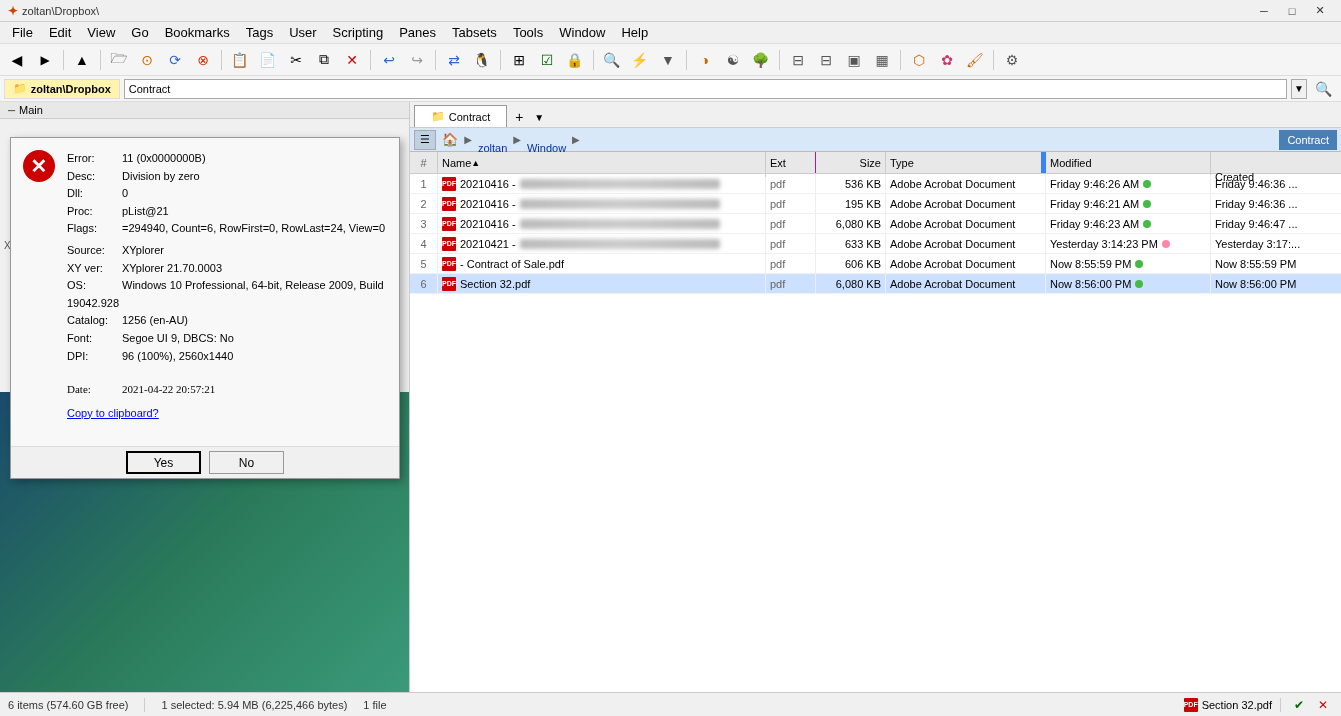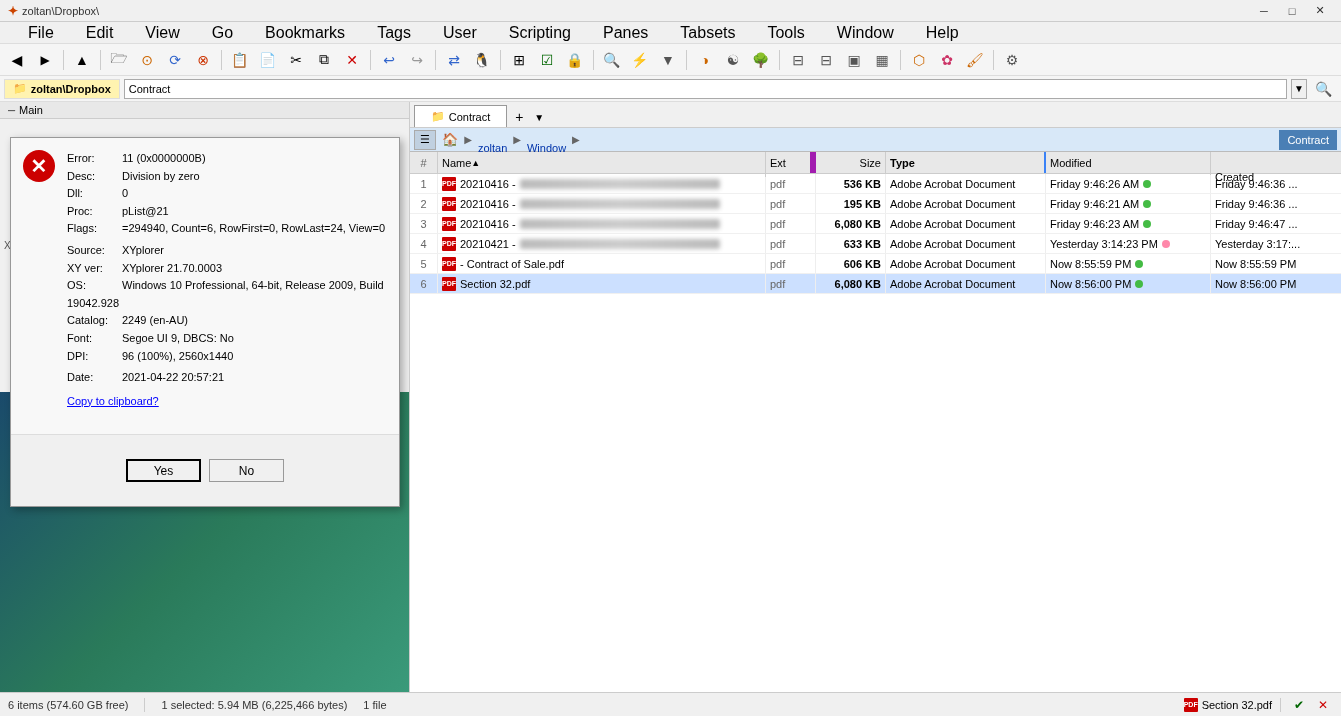--- a/index.html
+++ b/index.html
@@ -6,21 +6,21 @@
     body { font-family: 'Segoe UI', Arial, sans-serif; font-size: 12px; background: #1a3a5c; width: 1341px; height: 716px; overflow: hidden; position: relative; }
 
     
     .title-bar { background: #f0f0f0; height: 22px; display: flex; align-items: center; padding: 0 8px; justify-content: space-between; border-bottom: 1px solid #ccc; }
     .title-bar-left { display: flex; align-items: center; gap: 4px; font-size: 11px; color: #333; }
     .title-bar-right { display: flex; gap: 2px; }
     .title-bar-btn { width: 26px; height: 18px; background: transparent; border: none; cursor: pointer; font-size: 11px; color: #333; display: flex; align-items: center; justify-content: center; }
 
     
     .menu-bar { background: #f0f0f0; height: 22px; display: flex; align-items: center; padding: 0 4px; border-bottom: 1px solid #ddd; }
-    .menu-item { padding: 2px 8px; font-size: 16px; color: #000; cursor: pointer; margin-left: 16px; }
+    .menu-item { padding: 2px 8px; font-size: 13px; color: #000; cursor: pointer; }
 
     
     .toolbar { background: #f5f5f5; height: 32px; display: flex; align-items: center; padding: 0 4px; border-bottom: 1px solid #ddd; gap: 2px; }
     .tb-btn { width: 26px; height: 26px; background: transparent; border: 1px solid transparent; cursor: pointer; display: flex; align-items: center; justify-content: center; font-size: 14px; border-radius: 2px; }
     .tb-sep { width: 1px; height: 20px; background: #ccc; margin: 0 3px; }
 
     
     .addr-bar { background: #f5f5f5; height: 26px; display: flex; align-items: center; padding: 0 4px; border-bottom: 1px solid #ddd; gap: 4px; }
     .addr-input { flex: 1; height: 20px; border: 1px solid #aaa; background: white; font-size: 11px; padding: 0 4px; }
     .addr-label { background: #fff3b0; border: 1px solid #ddd; padding: 1px 8px; font-size: 11px; font-weight: bold; height: 20px; display: flex; align-items: center; }
@@ -37,21 +37,21 @@
     .bg-image { width: 100%; height: 300px; background: linear-gradient(135deg, #1a4a6b 0%, #2a7a5a 50%, #3a9a7a 100%); position: absolute; bottom: 0; left: 0; }
 
     
     .error-dialog { position: absolute; top: 30px; left: 10px; width: 390px; background: #f8f8f8; border: 1px solid #999; box-shadow: 3px 3px 8px rgba(0,0,0,0.3); z-index: 100; }
     .dialog-content { padding: 12px; }
     .error-row { display: flex; align-items: flex-start; gap: 12px; margin-bottom: 12px; }
     .error-icon { width: 32px; height: 32px; min-width: 32px; background: #cc0000; border-radius: 50%; display: flex; align-items: center; justify-content: center; color: white; font-size: 20px; font-weight: bold; }
     .error-text { font-size: 11px; line-height: 1.6; color: #000; }
     .error-text .label { display: inline-block; width: 55px; color: #000; }
     .copy-link { color: blue; text-decoration: underline; cursor: pointer; font-size: 11px; margin-top: 4px; display: block; }
-    .dialog-buttons { display: flex; justify-content: center; gap: 8px; padding: 24px; border-top: 1px solid #ddd; background: #f0f0f0; }
+    .dialog-buttons { display: flex; justify-content: center; gap: 8px; padding: 4px; border-top: 1px solid #ddd; background: #f0f0f0; }
     .dialog-btn { width: 75px; height: 23px; border: 1px solid #999; background: #f0f0f0; cursor: pointer; font-size: 12px; display: flex; align-items: center; justify-content: center; }
     .dialog-btn.default { border: 2px solid #000; }
     .section-header { display: flex; align-items: center; gap: 4px; font-size: 11px; font-weight: bold; padding: 2px 0; cursor: pointer; }
     .open-with-item { display: flex; align-items: center; gap: 6px; padding: 2px 16px; font-size: 11px; cursor: pointer; }
 
     
     .right-panel { flex: 1; background: white; display: flex; flex-direction: column; }
 
     
     .tab-bar { background: #f0f0f0; height: 26px; display: flex; align-items: flex-end; padding: 0 4px; border-bottom: 1px solid #ccc; gap: 2px; }
@@ -66,32 +66,32 @@
     .bc-item { display: flex; align-items: center; gap: 2px; font-size: 11px; color: #0033aa; cursor: pointer; padding: 0 4px; margin-top: 16px; }
     .bc-arrow { color: #666; font-size: 10px; }
     .bc-current { font-size: 11px; color: #0033aa; padding: 0 4px; }
     .bc-right { margin-left: auto; background: #4a7fb5; color: white; padding: 0 8px; font-size: 11px; height: 20px; display: flex; align-items: center; }
 
     
     .file-list { flex: 1; overflow-y: auto; }
     .col-headers { display: flex; align-items: center; background: #e8e8e8; height: 22px; border-bottom: 1px solid #ccc; padding: 0; font-size: 11px; position: sticky; top: 0; }
     .col-num { width: 28px; padding: 0 4px; border-right: 1px solid #ccc; height: 100%; display: flex; align-items: center; justify-content: center; color: #666; }
     .col-name { flex: 1; padding: 14px 4px; border-right: 1px solid #ccc; height: 100%; display: flex; align-items: center; cursor: pointer; }
-    .col-ext { width: 50px; padding: 0 4px; border-right: 6px solid #a21caf; height: 100%; display: flex; align-items: center; cursor: pointer; }
+    .col-ext { width: 50px; padding: 0 4px; border-right: 1px solid #a21caf; height: 100%; display: flex; align-items: center; cursor: pointer; }
     .col-size { width: 70px; padding: 0 4px; border-right: 1px solid #ccc; height: 100%; display: flex; align-items: center; justify-content: flex-end; cursor: pointer; }
-    .col-type { width: 160px; padding: 0 4px; border-right: 2px solid #3b82f6; height: 100%; display: flex; align-items: center; cursor: pointer; font-weight: bold; }
+    .col-type { width: 160px; padding: 0 4px; border-right: 5px solid #3b82f6; height: 100%; display: flex; align-items: center; cursor: pointer; }
     .col-modified { width: 165px; padding: 12px 4px; border-right: 1px solid #ccc; height: 100%; display: flex; align-items: center; cursor: pointer; }
     .col-created { width: 130px; padding: 0 4px; height: 100%; display: flex; align-items: center; cursor: pointer; margin-top: 28px; }
 
     .file-row { display: flex; align-items: center; height: 20px; border-bottom: 1px solid #f0f0f0; font-size: 11px; }
     .file-row.selected { background: #cce0ff; }
     .row-num { width: 28px; padding: 0 4px; text-align: center; color: #666; border-right: 1px solid #eee; height: 100%; display: flex; align-items: center; justify-content: center; }
     .row-name { flex: 1; padding: 0 4px; border-right: 1px solid #eee; height: 100%; display: flex; align-items: center; gap: 4px; overflow: hidden; white-space: nowrap; }
     .row-ext { width: 50px; padding: 0 4px; border-right: 1px solid #eee; height: 100%; display: flex; align-items: center; color: #666; }
-    .row-size { width: 70px; padding: 8px 4px; border-right: 1px solid #eee; height: 100%; display: flex; align-items: center; justify-content: flex-end; font-weight: bold; }
+    .row-size { width: 70px; padding: 8px 4px; border-right: 1px solid #eee; height: 100%; display: flex; align-items: center; justify-content: flex-end; }
     .row-type { width: 160px; padding: 0 4px; border-right: 1px solid #eee; height: 100%; display: flex; align-items: center; overflow: hidden; white-space: nowrap; }
     .row-modified { width: 165px; padding: 0 4px; border-right: 1px solid #eee; height: 100%; display: flex; align-items: center; gap: 4px; white-space: nowrap; }
     .row-created { width: 130px; padding: 0 4px; height: 100%; display: flex; align-items: center; white-space: nowrap; }
     .dot { width: 8px; height: 8px; border-radius: 50%; display: inline-block; }
     .dot-green { background: #44bb44; }
     .dot-pink { background: #ff88aa; }
 
     
     .pdf-icon { width: 14px; height: 14px; background: #cc0000; color: white; font-size: 7px; font-weight: bold; display: flex; align-items: center; justify-content: center; border-radius: 1px; flex-shrink: 0; }
 
@@ -216,24 +216,24 @@
           <div class="error-icon">✕</div>
           <div class="error-text">
             <div><span class="label">Error:</span><span>11 (0x0000000B)</span></div>
             <div><span class="label">Desc:</span><span>Division by zero</span></div>
             <div><span class="label">Dll:</span><span>0</span></div>
             <div><span class="label">Proc:</span><span>pList@21</span></div>
             <div><span class="label">Flags:</span><span>=294940, Count=6, RowFirst=0, RowLast=24, View=0</span></div>
             <div style="margin-top:4px;"><span class="label">Source:</span><span>XYplorer</span></div>
             <div><span class="label">XY ver:</span><span>XYplorer 21.70.0003</span></div>
             <div><span class="label">OS:</span><span>Windows 10 Professional, 64-bit, Release 2009, Build 19042.928</span></div>
-            <div><span class="label">Catalog:</span><span>2249 (en-AU)</span></div>
+            <div><span class="label">Catalog:</span><span>1256 (en-AU)</span></div>
             <div><span class="label">Font:</span><span>Segoe UI 9, DBCS: No</span></div>
             <div><span class="label">DPI:</span><span>96 (100%), 2560x1440</span></div>
-            <div style="margin-top:4px;"><span class="label">Date:</span><span>2021-04-22 20:57:21</span></div>
+            <div style="margin-top:16px;font-family:Liberation Serif, serif;"><span class="label">Date:</span><span>2021-04-22 20:57:21</span></div>
             <div style="margin-top:6px;">
                 <a class="copy-link">Copy to clipboard?</a>
               </div>
           </div>
         </div>
       </div>
       <div class="dialog-buttons">
         <button class="dialog-btn default">Yes</button>
         <button class="dialog-btn">No</button>
       </div>

